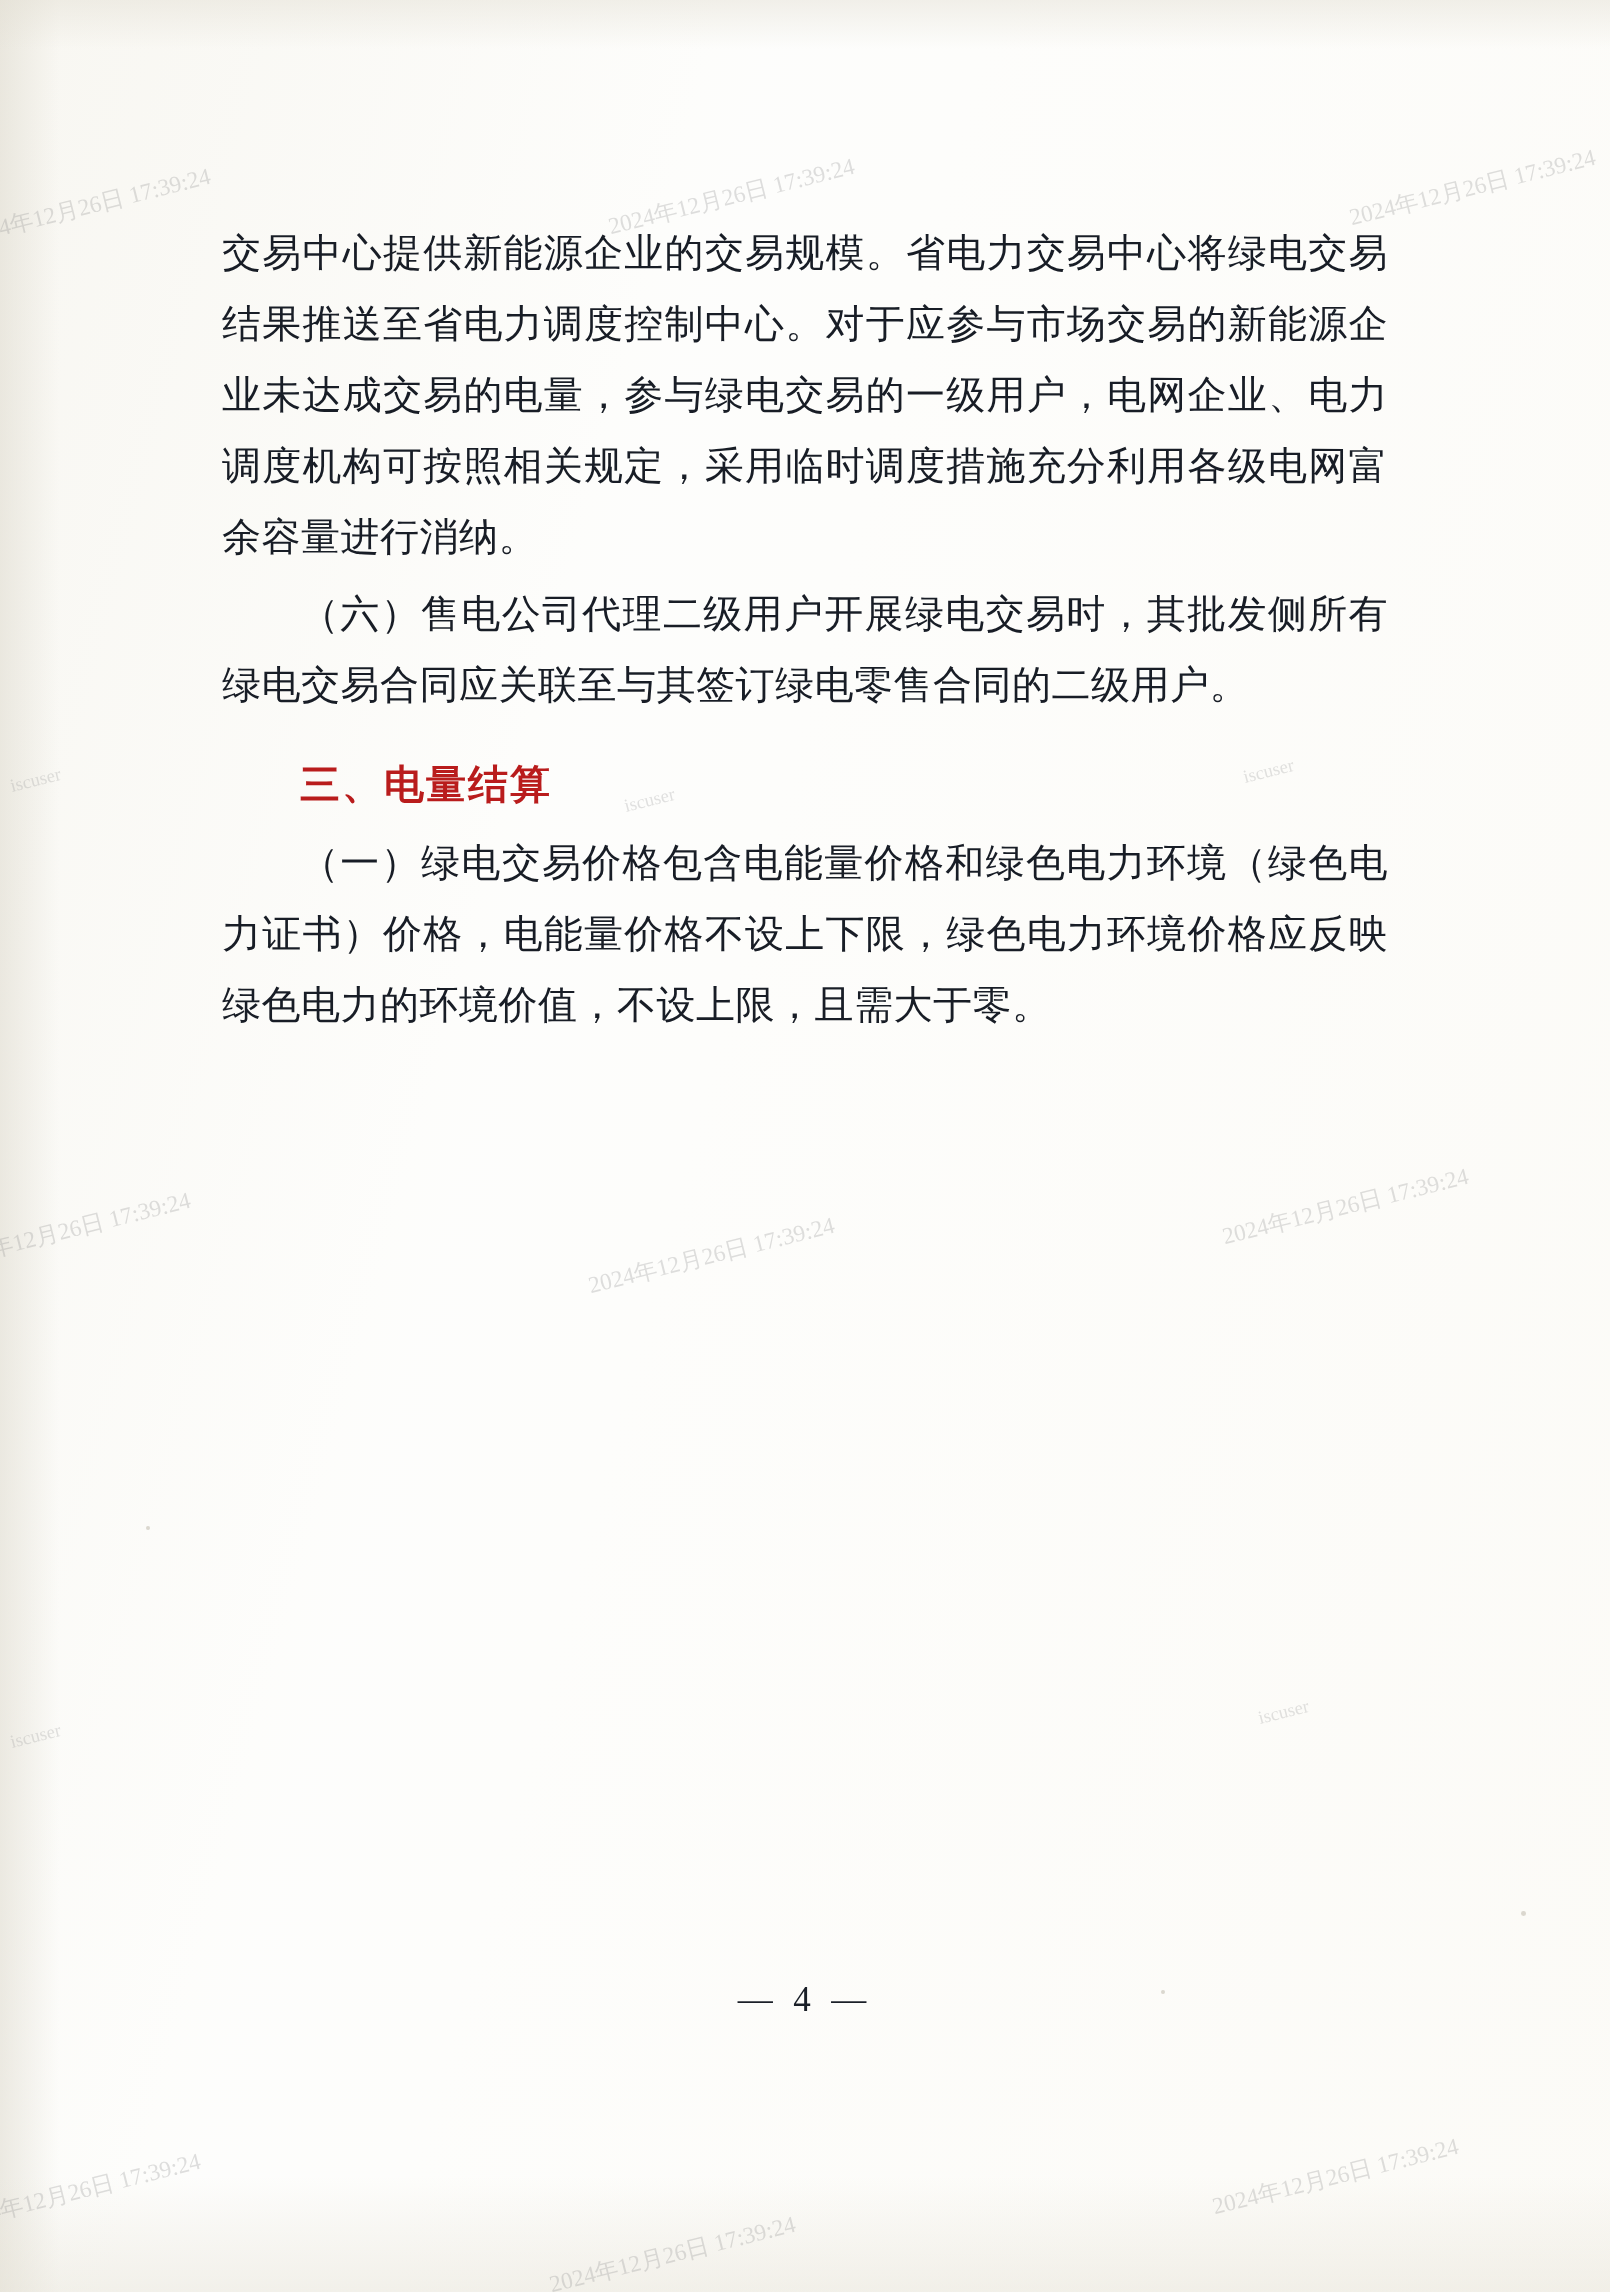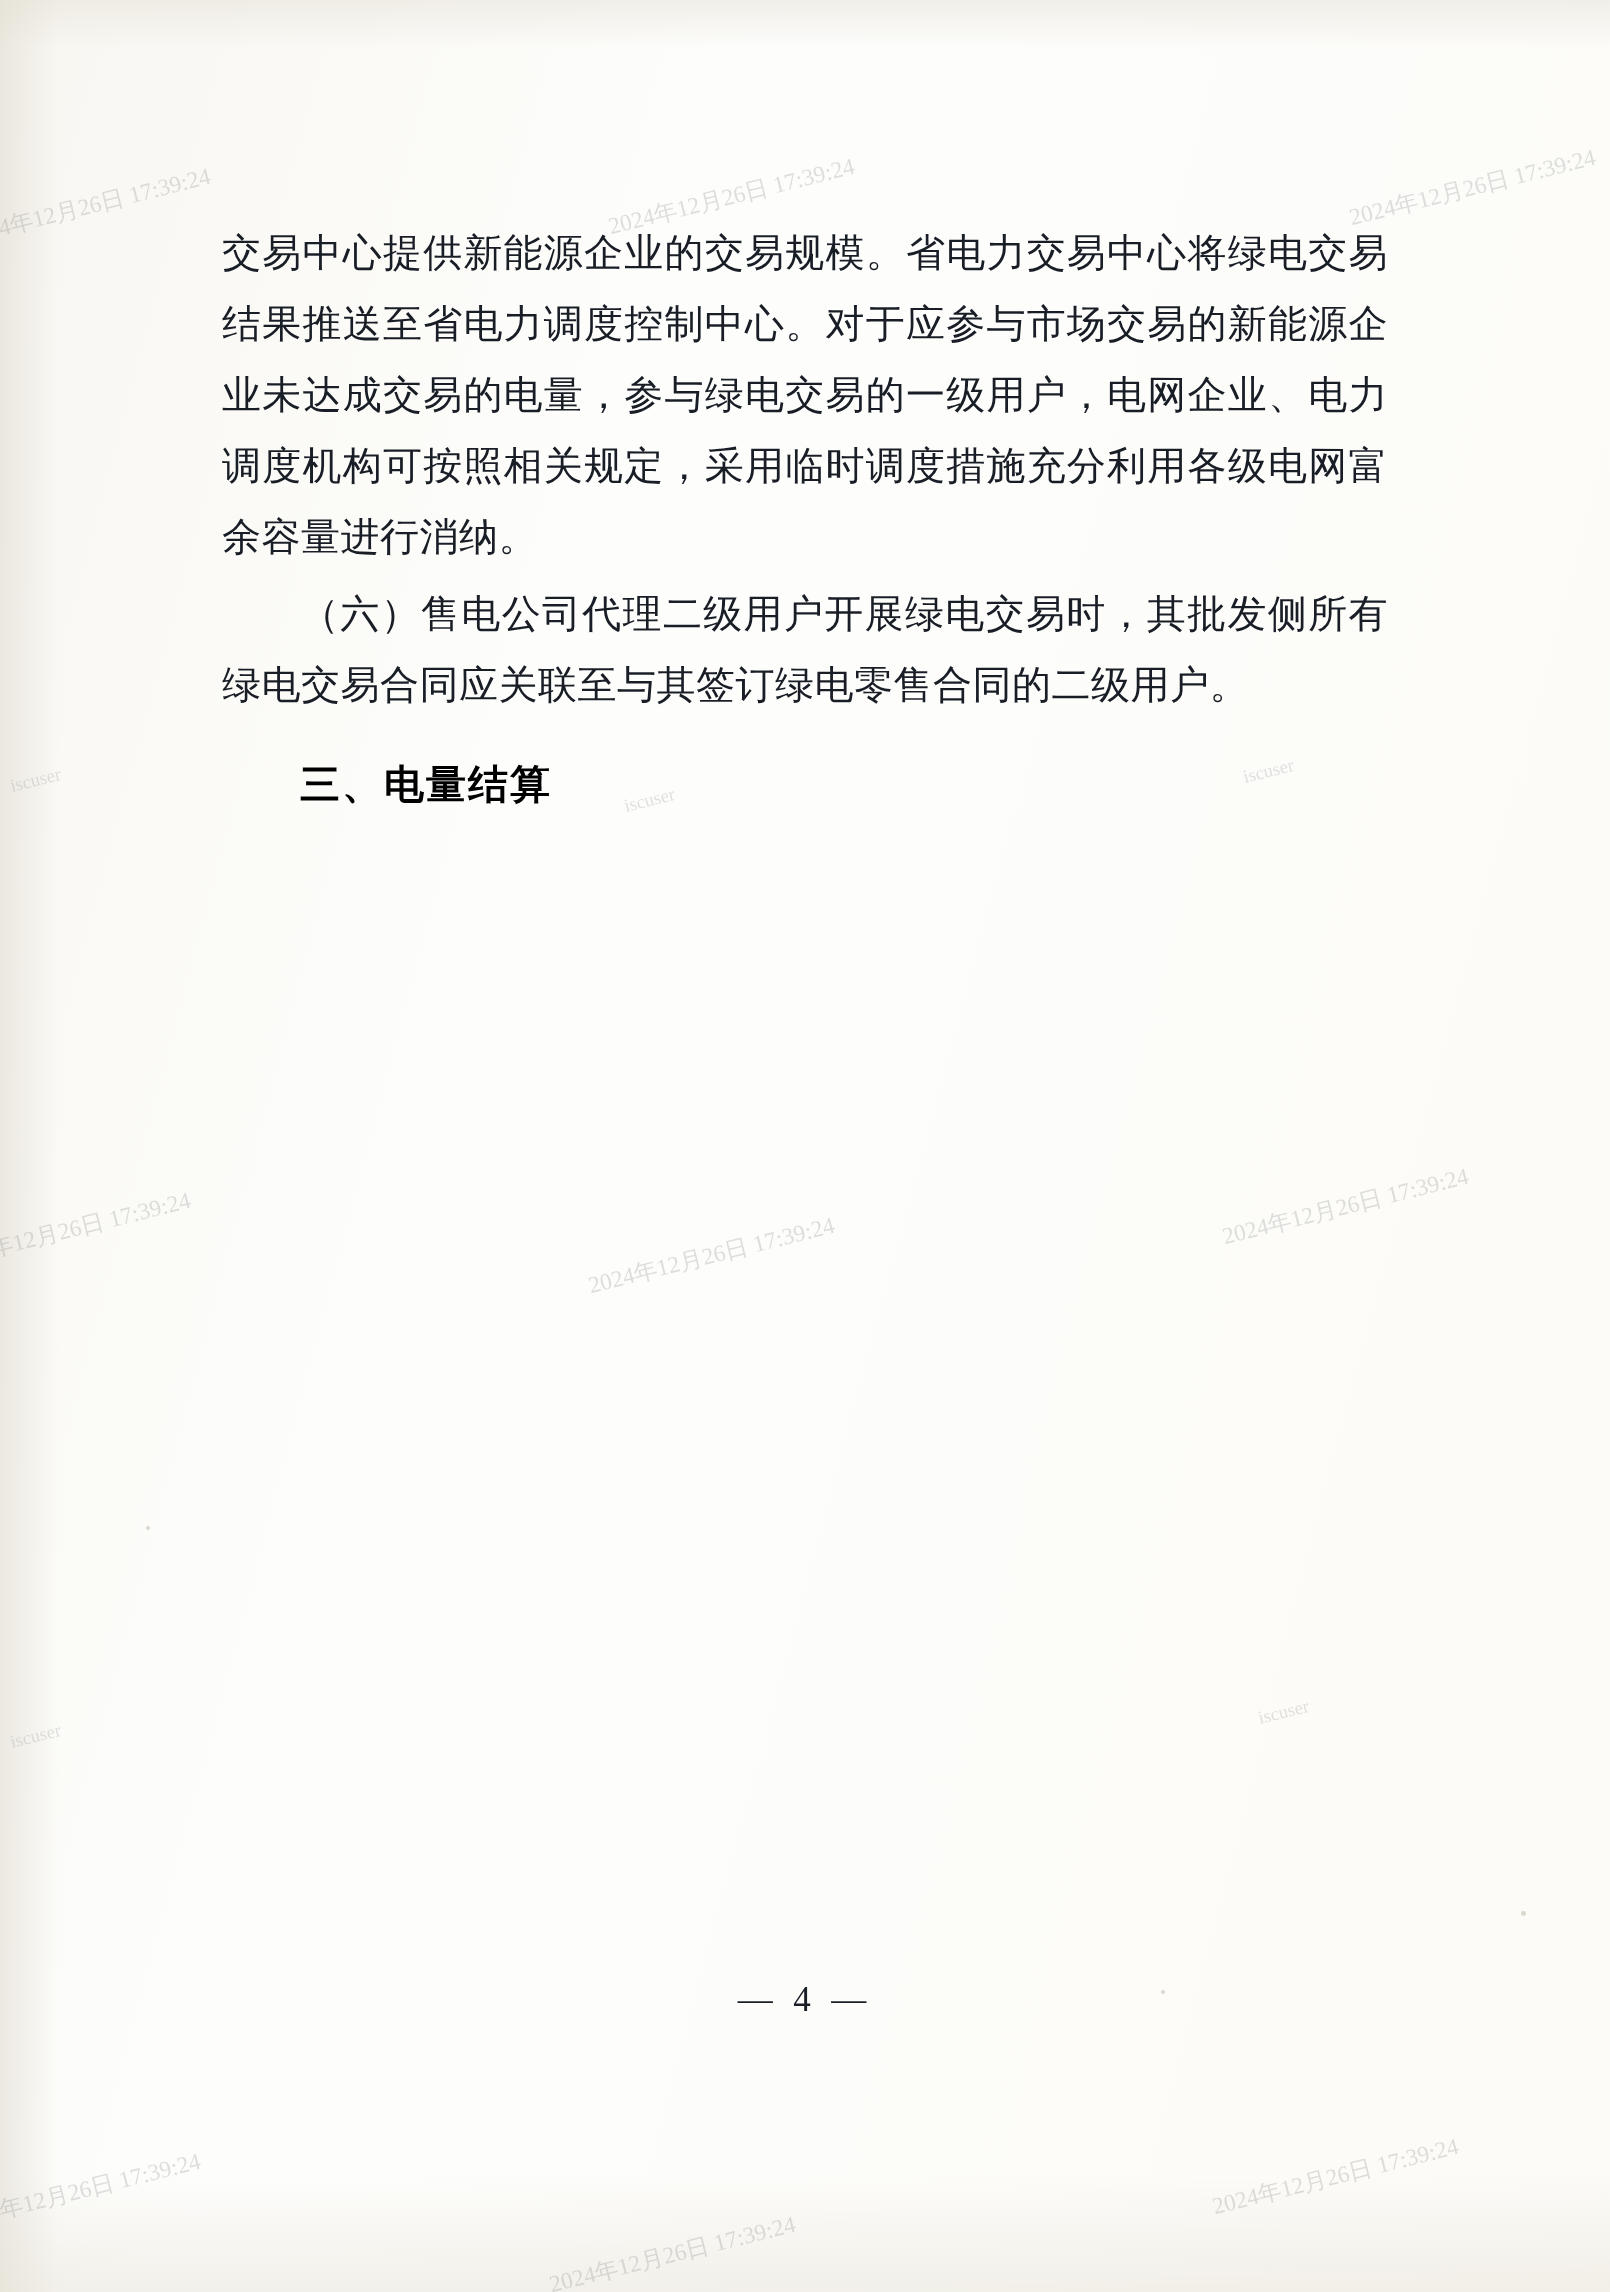--- a/index.html
+++ b/index.html
@@ -60,21 +60,21 @@
     font-family: "Liberation Serif", serif;
   }
   p.indent {
     text-indent: 78px;
     font-family: Liberation Serif, serif;
   }
   h2.section-head {
     margin: 29px 0 7.8px 0;
     font-size: 40px;
     line-height: 70px;
-    color: #000000;
+    color: #b91c1c;
     font-weight: bold;
     text-indent: 78px;
     letter-spacing: 2px;
     font-family: "DejaVu Sans", sans-serif;
   }
   .footer {
     position: absolute;
     left: 0;
     right: 0;
     top: 1980px;
@@ -132,20 +132,21 @@
   <div class="content">
 
     <p class="body-par">交易中心提供新能源企业的交易规模。省电力交易中心将绿电交易结果推送至省电力调度控制中心。对于应参与市场交易的新能源企业未达成交易的电量，参与绿电交易的一级用户，电网企业、电力调度机构可按照相关规定，采用临时调度措施充分利用各级电网富余容量进行消纳。</p>
 
     <p class="body-par indent">（六）售电公司代理二级用户开展绿电交易时，其批发侧所有绿电交易合同应关联至与其签订绿电零售合同的二级用户。</p>
 
 
 
     <h2 class="section-head">三、电量结算</h2>
 
+    <p class="body-par indent">（一）绿电交易价格包含电能量价格和绿色电力环境（绿色电力证书）价格，电能量价格不设上下限，绿色电力环境价格应反映绿色电力的环境价值，不设上限，且需大于零。</p>
 
   </div>
 
   <div class="footer">
     <span class="pg">— 4 —</span>
   </div>
 
   <div class="wm-layer">
     <div class="wm" style="left:-39px; top:190px;">2024年12月26日 17:39:24</div>
     <div class="wm" style="left:605px; top:180px;">2024年12月26日 17:39:24</div>

